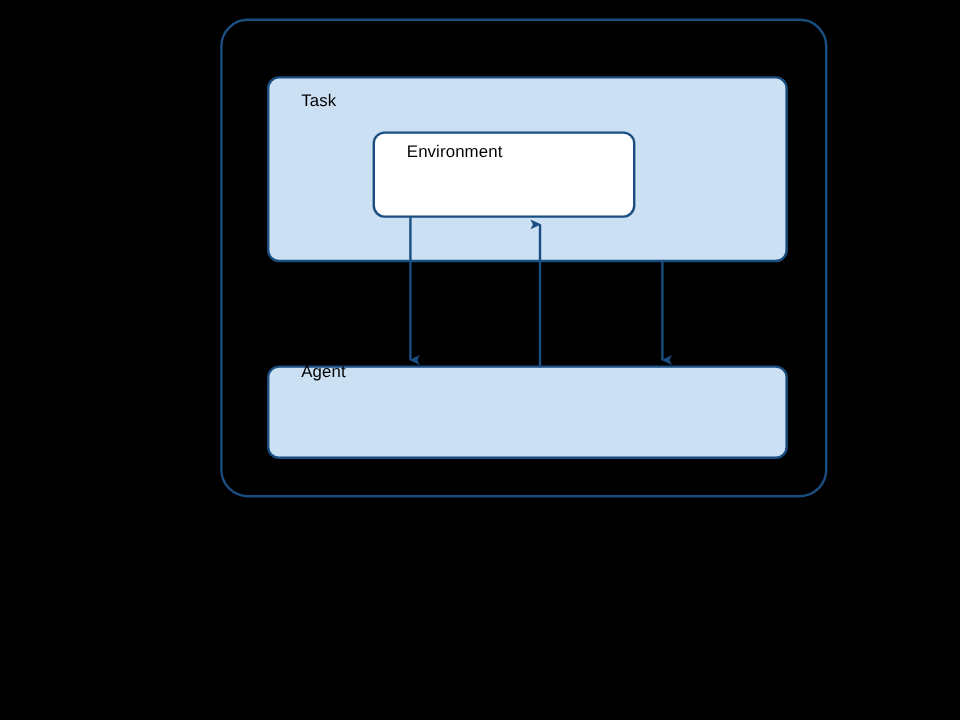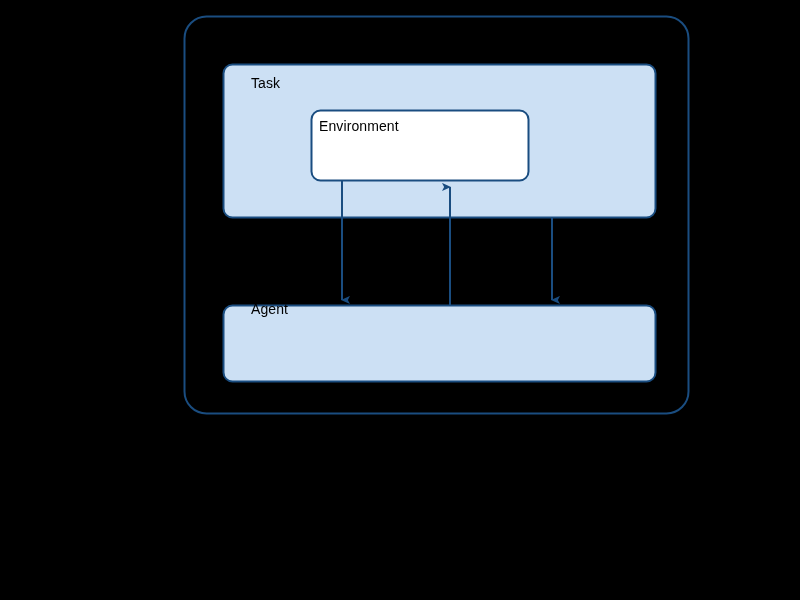--- a/index.html
+++ b/index.html
@@ -31,21 +31,21 @@
   .box-label {
     position: absolute;
     font-family: "Liberation Sans", sans-serif;
     font-size: 14px;
     line-height: 14px;
     color: #000000;
     white-space: nowrap;
     letter-spacing: 0.1px;
   }
   #label-task   { left: 212px; top: 76px; }
-  #label-env    { left: 280px; top: 119px; }
+  #label-env    { left: 300px; top: 119px; }
   #label-agent  { left: 212px; top: 302px; }
 </style>
 </head>
 <body>
 
 <div id="canvas">
 
   <svg class="diagram-svg" viewBox="0 0 800 600" xmlns="http://www.w3.org/2000/svg">
     <defs>
       <marker id="arrowhead-down" markerWidth="9" markerHeight="9" refX="4.5" refY="8" orient="auto" markerUnits="userSpaceOnUse">

